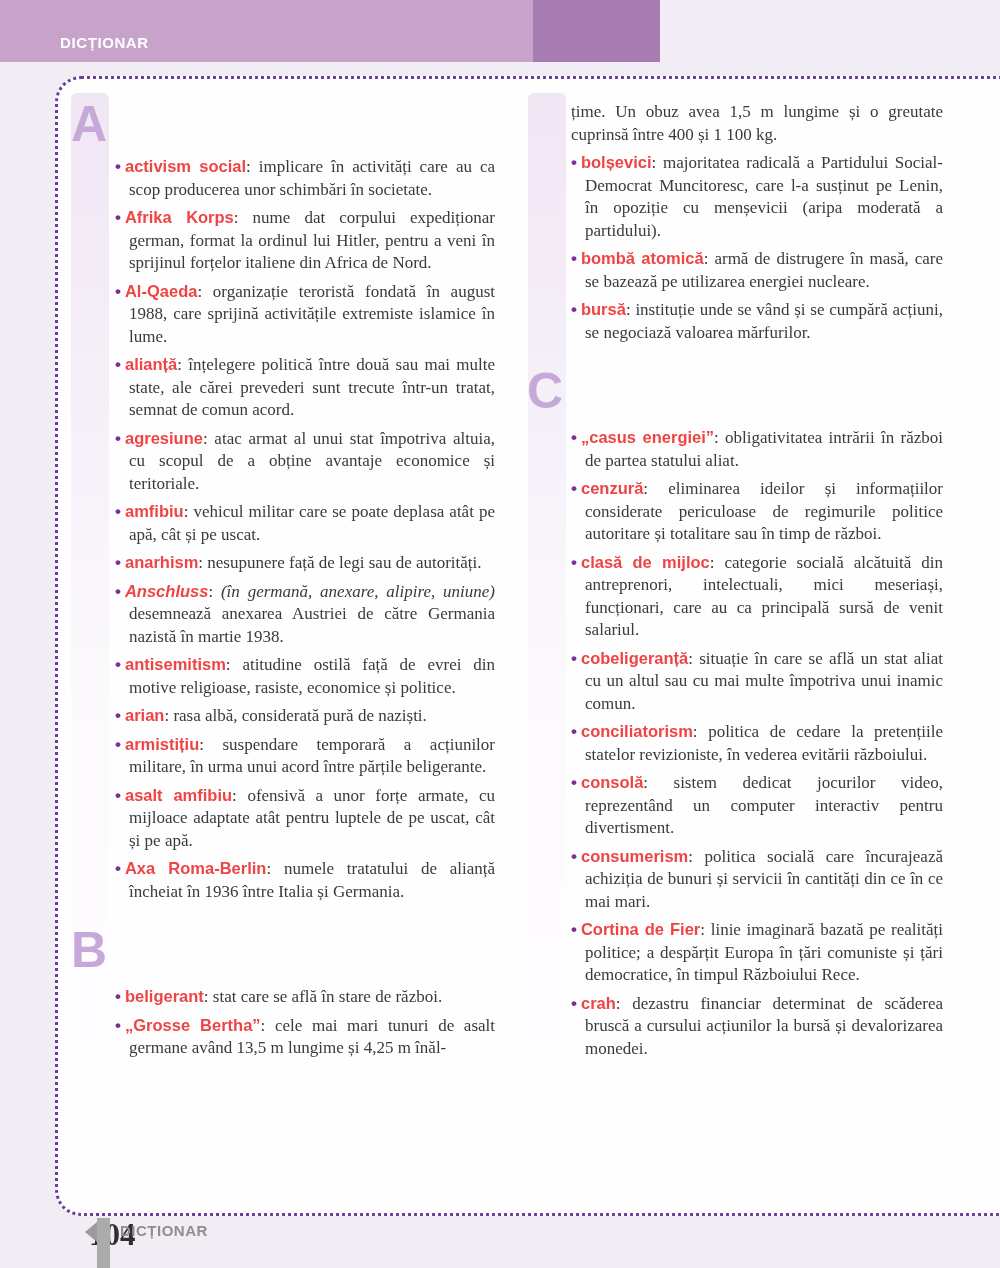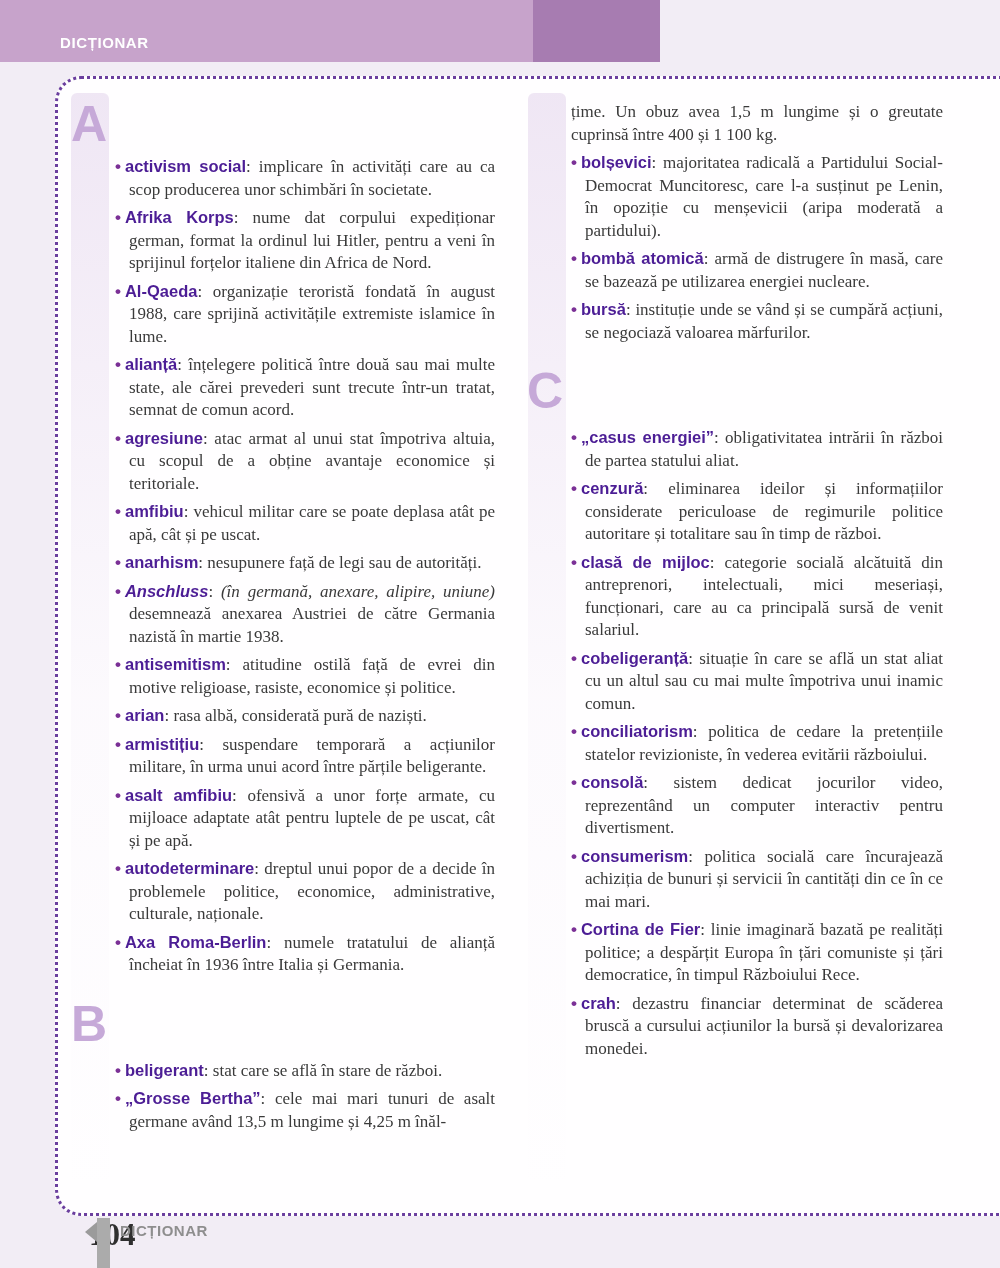--- a/index.html
+++ b/index.html
@@ -63,21 +63,21 @@
     text-align:justify;
     padding-left:14px;text-indent:-14px;
   }
   .continuation{padding-left:0;text-indent:0;}
   .bullet{
     color:#7b3096;font-family:"Liberation Sans",sans-serif;
     font-weight:bold;margin-right:4px;
   }
   .term{
     font-family:"Liberation Sans",sans-serif;
-    font-weight:bold;color:#4c1d95;font-size:16.5px;
+    font-weight:bold;color:#ef4444;font-size:16.5px;
   }
   .term.italic{font-style:italic;}
   .seg.italic{font-style:italic;}
 
   
   .footer-page{
     position:absolute;left:48px;top:1217px;
     font-family:"Liberation Serif",serif;font-weight:bold;
     font-size:31px;color:#2f2f2f;margin-left:41px;
   }
@@ -117,21 +117,20 @@
         <p class="entry"><span class="bullet">•</span><span class="term">Al-Qaeda</span><span>: </span><span class="seg">organizație teroristă fondată în august 1988, care sprijină activitățile extremiste islamice în lume.</span></p>
         <p class="entry"><span class="bullet">•</span><span class="term">alianță</span><span>: </span><span class="seg">înțelegere politică între două sau mai multe state, ale cărei prevederi sunt trecute într-un tratat, semnat de comun acord.</span></p>
         <p class="entry"><span class="bullet">•</span><span class="term">agresiune</span><span>: </span><span class="seg">atac armat al unui stat împotriva altuia, cu scopul de a obține avantaje economice și teritoriale.</span></p>
         <p class="entry"><span class="bullet">•</span><span class="term">amfibiu</span><span>: </span><span class="seg">vehicul militar care se poate deplasa atât pe apă, cât și pe uscat.</span></p>
         <p class="entry"><span class="bullet">•</span><span class="term">anarhism</span><span>: </span><span class="seg">nesupunere față de legi sau de autorități.</span></p>
         <p class="entry"><span class="bullet">•</span><span class="term italic">Anschluss</span><span>: </span><span class="seg italic">(în germană, anexare, alipire, uniune)</span><span class="seg"> desemnează anexarea Austriei de către Germania nazistă în martie 1938.</span></p>
         <p class="entry"><span class="bullet">•</span><span class="term">antisemitism</span><span>: </span><span class="seg">atitudine ostilă față de evrei din motive religioase, rasiste, economice și politice.</span></p>
         <p class="entry"><span class="bullet">•</span><span class="term">arian</span><span>: </span><span class="seg">rasa albă, considerată pură de naziști.</span></p>
         <p class="entry"><span class="bullet">•</span><span class="term">armistițiu</span><span>: </span><span class="seg">suspendare temporară a acțiunilor militare, în urma unui acord între părțile beligerante.</span></p>
         <p class="entry"><span class="bullet">•</span><span class="term">asalt amfibiu</span><span>: </span><span class="seg">ofensivă a unor forțe armate, cu mijloace adaptate atât pentru luptele de pe uscat, cât și pe apă.</span></p>
-        <p class="entry"><span class="bullet">•</span><span class="term">autodeterminare</span><span>: </span><span class="seg">dreptul unui popor de a decide în problemele politice, economice, administrative, culturale, naționale.</span></p>
         <p class="entry"><span class="bullet">•</span><span class="term">Axa Roma-Berlin</span><span>: </span><span class="seg">numele tratatului de alianță încheiat în 1936 între Italia și Germania.</span></p>
         <div class="letter">B</div>
         <p class="entry"><span class="bullet">•</span><span class="term">beligerant</span><span>: </span><span class="seg">stat care se află în stare de război.</span></p>
         <p class="entry"><span class="bullet">•</span><span class="term">„Grosse Bertha”</span><span>: </span><span class="seg">cele mai mari tunuri de asalt germane având 13,5 m lungime și 4,25 m înăl-</span></p>
       </div>
     <div class="col col-right" id="col-right">
         <p class="entry continuation"><span class="seg">țime. Un obuz avea 1,5 m lungime și o greutate cuprinsă între 400 și 1 100 kg.</span></p>
         <p class="entry"><span class="bullet">•</span><span class="term">bolșevici</span><span>: </span><span class="seg">majoritatea radicală a Partidului Social-Democrat Muncitoresc, care l-a susținut pe Lenin, în opoziție cu menșevicii (aripa moderată a partidului).</span></p>
         <p class="entry"><span class="bullet">•</span><span class="term">bombă atomică</span><span>: </span><span class="seg">armă de distrugere în masă, care se bazează pe utilizarea energiei nucleare.</span></p>
         <p class="entry"><span class="bullet">•</span><span class="term">bursă</span><span>: </span><span class="seg">instituție unde se vând și se cumpără acțiuni, se negociază valoarea mărfurilor.</span></p>

